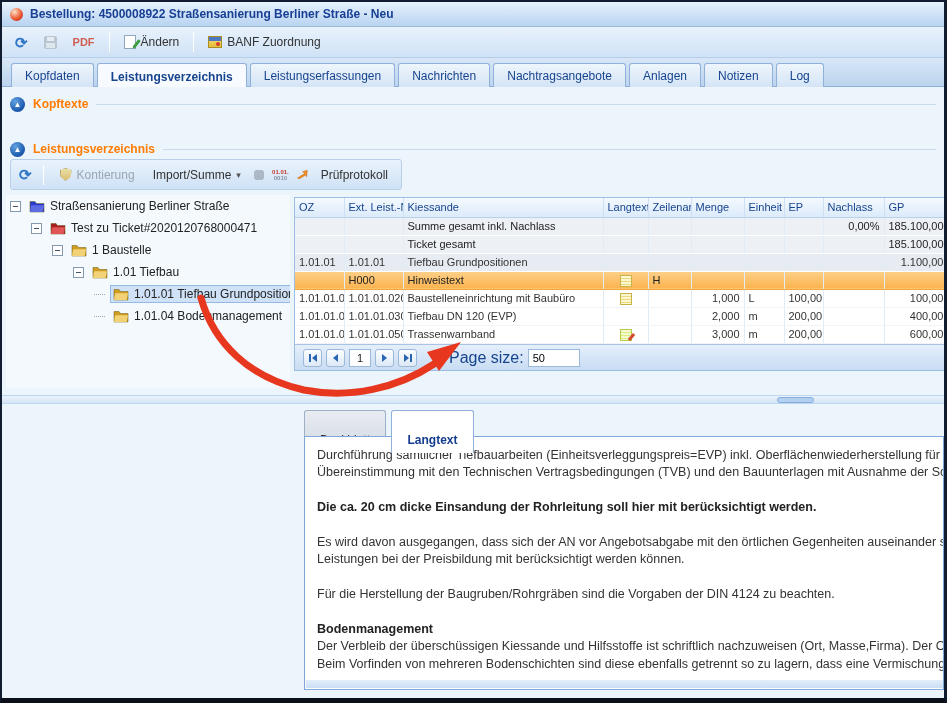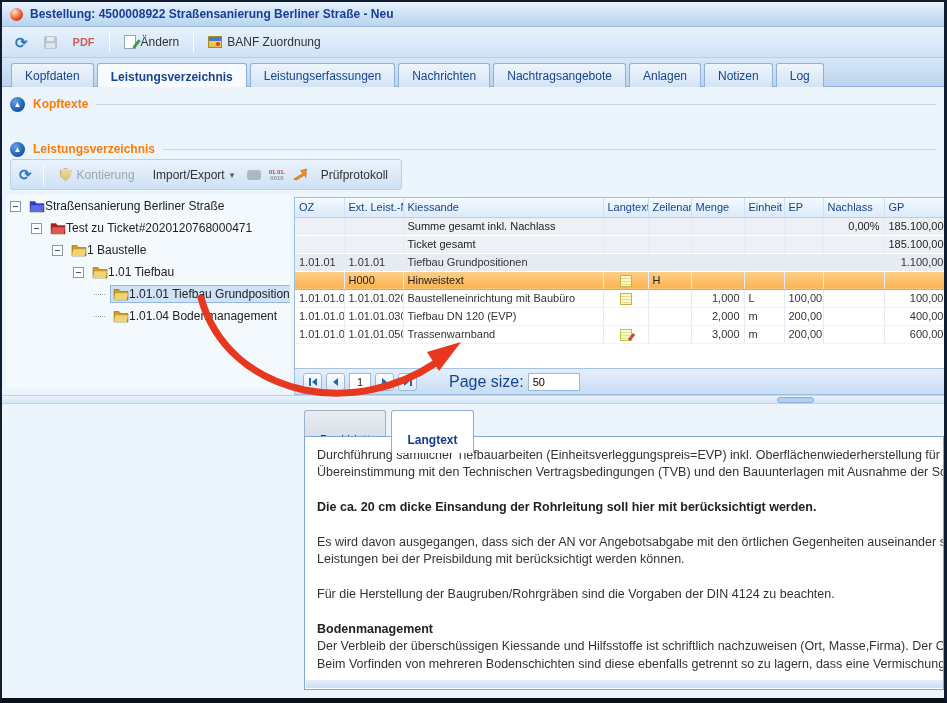--- a/index.html
+++ b/index.html
@@ -66,25 +66,25 @@
   .date-ic { font-size:6px; line-height:6px; text-align:center; font-weight:bold; width:18px; }
   .date-ic .l1 { color:#c23b2a; } .date-ic .l2 { color:#8a93a0; }
   .caret { color:#555; font-size:9px; }
   
   .tree-panel { position:absolute; left:4px; top:108px; width:284px; bottom:310px;
     background:#f4f9fe; overflow:hidden; }
   .tree-row { display:flex; align-items:center; height:22px; gap:5px; font-size:12px; color:#222; white-space:nowrap; }
   .minus { width:11px; height:11px; border:1px solid #8399b0; background:#fff; position:relative; flex:0 0 auto; cursor:pointer; }
   .minus::after { content:""; position:absolute; left:2px; right:2px; top:4px; height:1px; background:#44536a; }
   .dash { width:11px; height:1px; border-top:1px dotted #9aa8b8; flex:0 0 auto; }
-  .chip { display:flex; align-items:center; padding:1px 4px 1px 2px; border:1px solid transparent; cursor:pointer; }
+  .chip { display:flex; align-items:center; gap:5px; padding:1px 4px 1px 2px; border:1px solid transparent; cursor:pointer; }
   .chip.selected { background:#cfe2f7; border-color:#94b9e4; }
   .ficon svg { display:block; }
   
-  .grid-panel { position:absolute; left:292px; right:0; top:110px; height:198px;
+  .grid-panel { position:absolute; left:292px; right:0; top:110px; height:174px;
     background:#fff; border:1px solid #9cbde4; border-right:none; display:flex; flex-direction:column; }
   .grid-panel table { border-collapse:collapse; width:100%; table-layout:fixed; font-size:11px; }
   .grid-panel th { height:19px; font-weight:normal; color:#17448e; text-align:left; padding:2px 4px;
     background:linear-gradient(#f4f9fe,#dbeafa); border-bottom:1px solid #b9d1e9; border-right:1px solid #cfe0f1;
     white-space:nowrap; overflow:hidden; }
   .grid-panel td { height:18px; padding:1px 4px; border-right:1px solid #e2ecf6; border-bottom:1px solid #eef4fa;
     white-space:nowrap; overflow:hidden; color:#333; }
   tr.sum td { background:#edf0f4; font-weight:normal; color:#222; border-bottom-color:#fff; }
   tr.group td { background:#e7ecf2; border-bottom-color:#fff; }
   tr.hl td { background:linear-gradient(#fdd089,#fbb34f); border-bottom-color:#f0a83d; color:#222; }
@@ -179,21 +179,21 @@
     </div>
 
     <div class="lv-toolbar">
       <span class="refresh-glyph">⟳</span>
       <span class="vsep"></span>
       <span class="tbtn disabled">
         <span class="shield"></span>
         <span>Kontierung</span>
       </span>
       <span class="tbtn">
-        <span>Import/Export</span>
+        <span>Import/Summe</span>
         <span class="caret">▾</span>
       </span>
       <span class="binoc"></span>
       <span class="date-ic">
         <div class="l1">01.01.</div>
         <div class="l2">0010</div>
       </span>
       <svg width="17" height="15" viewBox="0 0 17 15">
         <polygon points="16,1 9,3 12,6 1,13 4,14 14,8 15,11" fill="#f6921e" stroke="#c05a10" stroke-width="0.8"></polygon>
       </svg>

